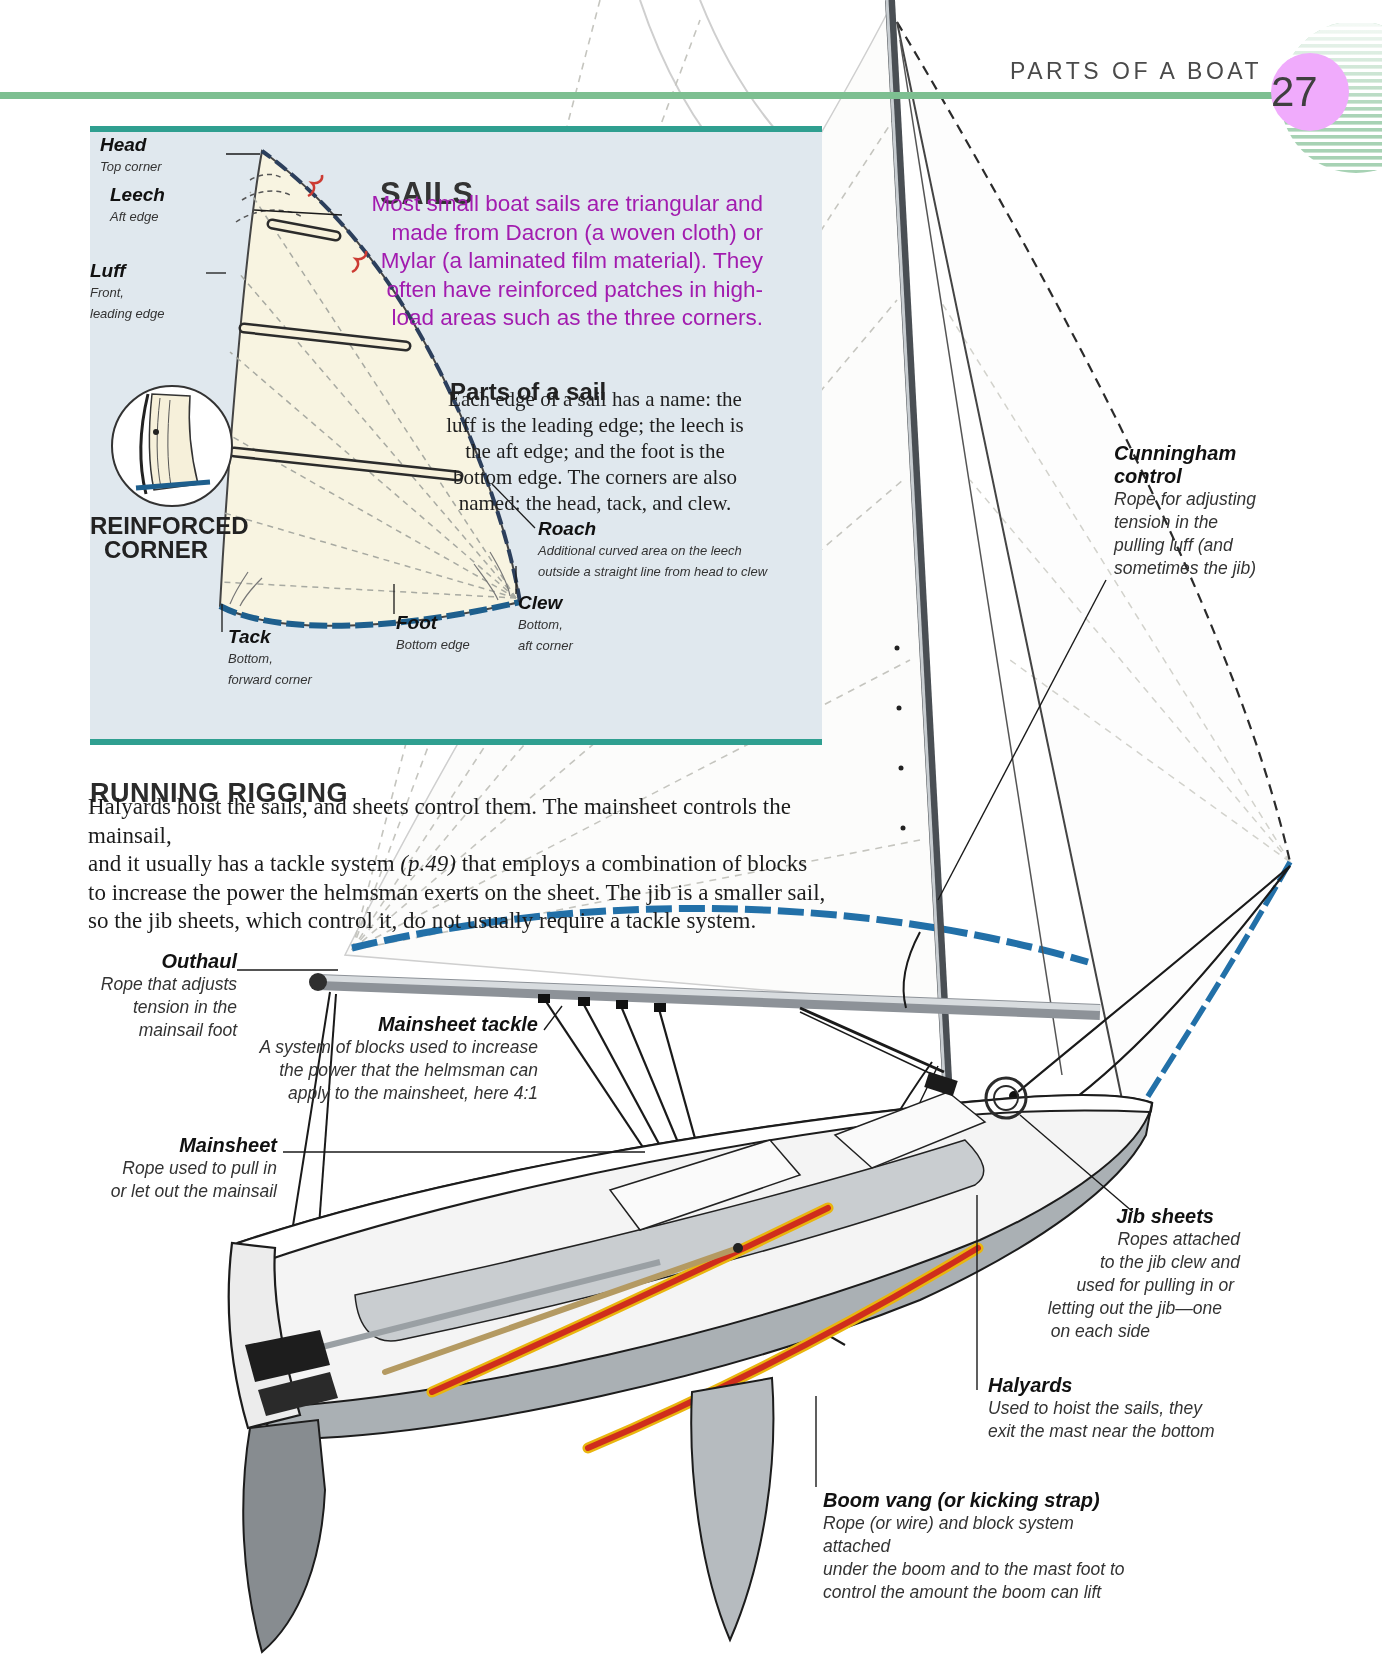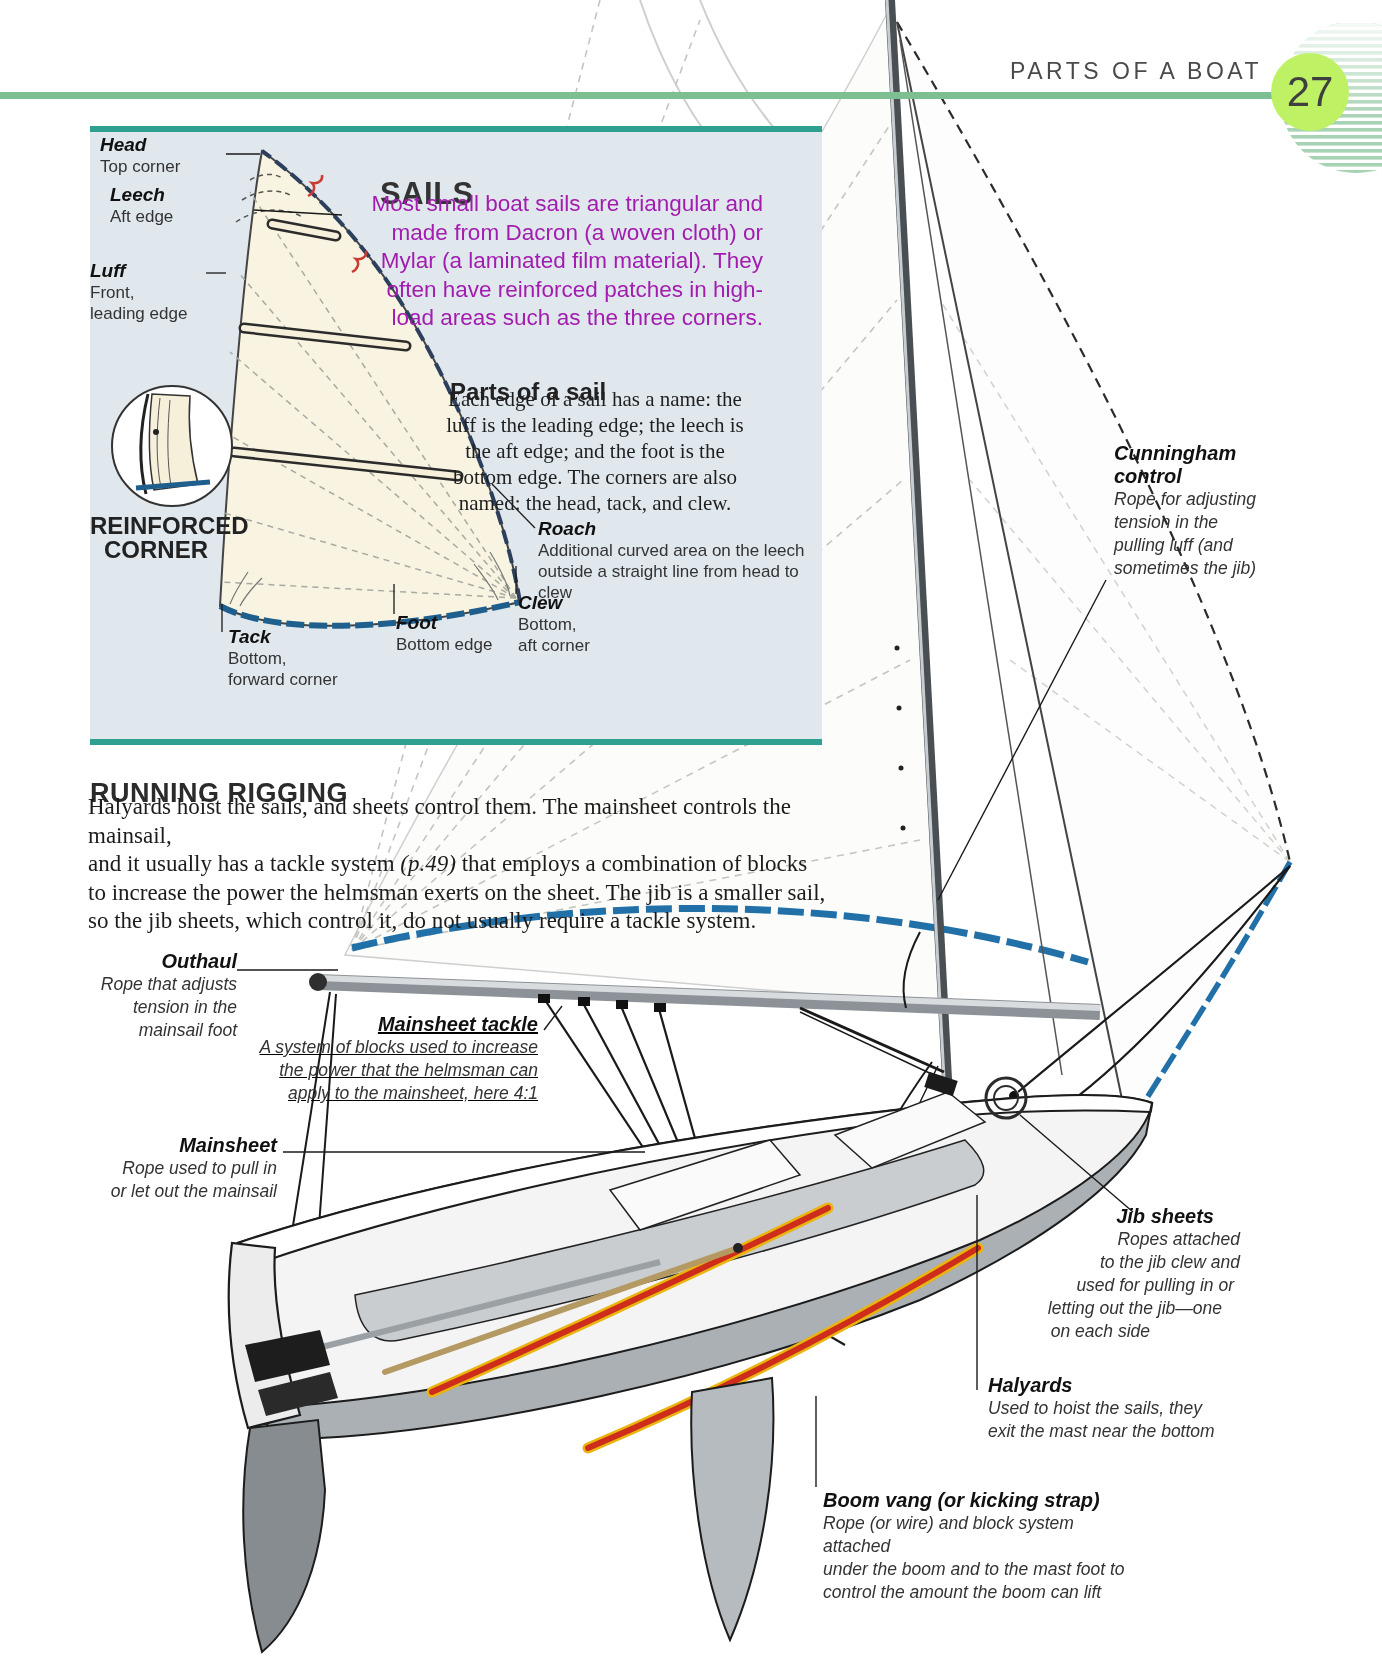--- a/index.html
+++ b/index.html
@@ -3,35 +3,35 @@
 <meta charset="utf-8">
 <style>
   html,body{margin:0;padding:0;}
   body{width:1382px;height:1666px;background:#ffffff;overflow:hidden;position:relative;
        font-family:"Liberation Sans",sans-serif;}
   .abs{position:absolute;}
   
   .hdr-title{top:58px;left:880px;width:382px;text-align:right;font-size:23px;letter-spacing:3.5px;
              color:#4a4a4a;}
   .hdr-rule{top:92px;left:0;width:1276px;height:7px;background:#7dbf91;z-index:3;}
-  .pageno-circle{top:53px;left:1271px;width:78px;height:78px;border-radius:50%;background:#bef264;z-index:4;
-                 display:flex;align-items:center;justify-content:center;}
+  .pageno-circle{top:53px;left:1271px;width:78px;height:78px;border-radius:50%;background:#f0abfc;z-index:4;
+                 display:flex;align-items:center;}
   .pageno{font-size:42px;color:#3f3f3f;}
   
   .panel{top:126px;left:90px;width:732px;height:607px;background:#e0e8ee;
          border-top:6px solid #2f9f90;border-bottom:6px solid #2f9f90;z-index:5;}
   .panel .abs{position:absolute;}
   .sail-svg{top:0;left:0;}
   .panel-title{top:18px;left:290px;font-size:31px;font-weight:700;color:#333;letter-spacing:.5px;}
   .intro{top:58px;left:280px;width:393px;text-align:right;font-size:22.5px;line-height:28.5px;color:#a21caf;}
   .subhead{top:222px;left:360px;font-size:24px;font-weight:700;color:#222;}
   .bodyp{top:254px;left:320px;width:370px;text-align:center;font-family:"Liberation Serif",serif;
          font-size:21px;line-height:26px;color:#1f1f1f;}
   .plbl .t{font-style:italic;font-weight:700;font-size:19px;color:#111;}
-  .plbl .d{font-size:17px;line-height:21px;color:#333;}
+  .plbl .d{font-style:italic;font-size:13px;line-height:21px;color:#333;}
   .ralign{text-align:left;}
   .lbl-head{top:2px;left:10px;width:124px;}
   .lbl-leech{top:52px;left:20px;width:140px;}
   .lbl-luff{top:128px;left:0;width:112px;}
   .lbl-reinforced{top:382px;left:0;width:132px;text-align:center;font-weight:700;font-size:24px;
                   line-height:24px;color:#222;}
   .lbl-roach{top:386px;left:448px;width:274px;}
   .lbl-tack{top:494px;left:138px;width:200px;}
   .lbl-foot{top:480px;left:306px;width:160px;}
   .lbl-clew{top:460px;left:428px;width:160px;}
@@ -39,21 +39,21 @@
   .rr-head{top:756px;left:90px;font-size:27px;font-weight:700;color:#2b2b2b;letter-spacing:.5px;z-index:5;}
   .rr-para{top:793px;left:88px;width:745px;font-family:"Liberation Serif",serif;font-size:23px;
            line-height:28.5px;color:#1c1c1c;z-index:5;}
   .rr-para .it{font-style:italic;}
   
   .blbl{z-index:5;}
   .blbl .t{font-style:italic;font-weight:700;font-size:20px;line-height:23px;color:#111;}
   .blbl .d{font-style:italic;font-size:17.5px;line-height:23px;color:#333;}
   .lbl-cunningham{top:442px;left:1114px;width:158px;}
   .lbl-outhaul{top:950px;left:60px;width:177px;text-align:right;}
-  .lbl-tackle{top:1013px;left:240px;width:298px;text-align:right;text-decoration:underline;}
+  .lbl-tackle{top:1013px;left:240px;width:298px;text-align:right;}
   .lbl-mainsheet{top:1134px;left:80px;width:197px;text-align:right;}
   .lbl-jibsheets{top:1205px;left:1000px;width:240px;text-align:right;}
   .lbl-halyards{top:1374px;left:988px;width:270px;}
   .lbl-boomvang{top:1489px;left:823px;width:310px;}
   .illus{top:0;left:0;z-index:1;}
 </style>
 </head>
 <body>
 
 <svg class="abs illus" width="1382" height="1666" viewBox="0 0 1382 1666">

